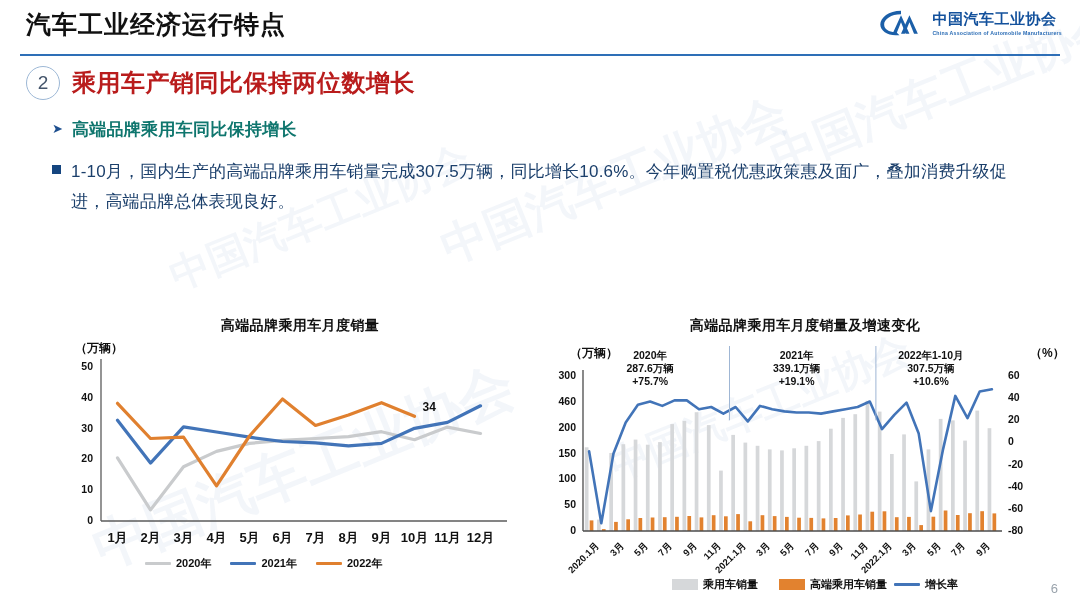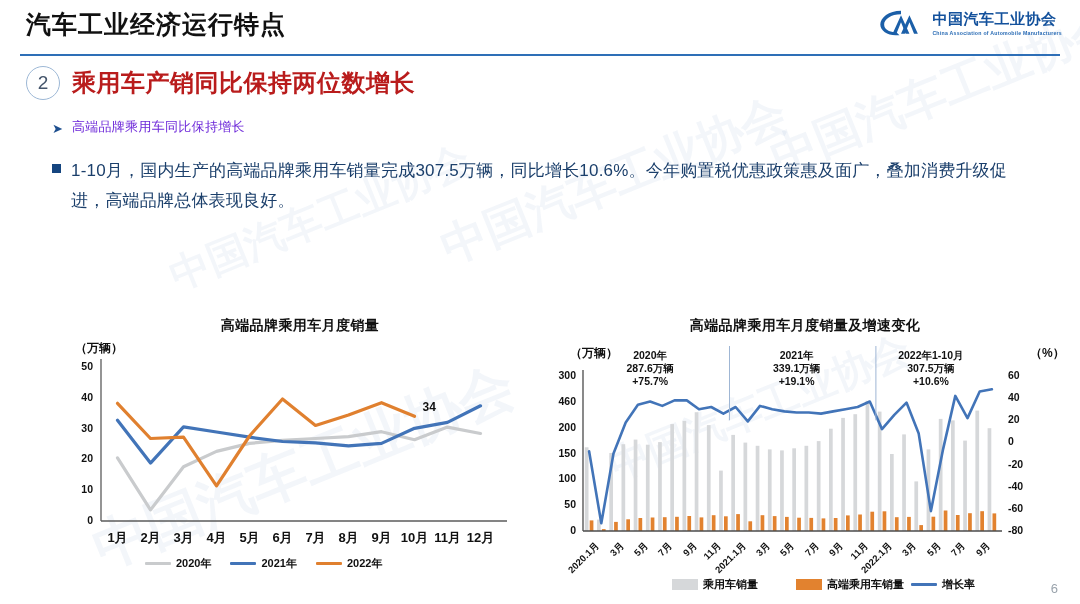--- a/index.html
+++ b/index.html
@@ -64,21 +64,21 @@
   }
 
   
   #bullets { position: absolute; left: 52px; top: 118px; width: 1000px; }
   .sub-head {
     display: flex; align-items: flex-start; gap: 9px;
     margin-bottom: 16px;
   }
   .arrow-ico { color: #1e4f8f; font-size: 13px; line-height: 22px; }
   .sub-head-text {
-    font-size: 13px; font-weight: 400; color: #6d28d9; letter-spacing: .3px;
+    font-size: 17px; font-weight: 700; color: #0f766e; letter-spacing: .3px;
   }
   .bullet {
     display: flex; align-items: flex-start; gap: 10px;
     margin-bottom: 13px;
   }
   .sq-ico {
     width: 9px; height: 9px; background: #15457f; margin-top: 8px; flex: none;
   }
   .bullet-text {
     font-size: 17px; color: #1b3f6b; line-height: 30px; letter-spacing: .2px;
@@ -331,21 +331,21 @@
 287.6万辆
 +75.7%</div>
       <div class="annot" style="left:741.6029411764706px; top:349px; width:110px;">2021年
 339.1万辆
 +19.1%</div>
       <div class="annot" style="left:875.8676470588235px; top:349px; width:110px;">2022年1-10月
 307.5万辆
 +10.6%</div>
     </div>
   <div class="legend-row" style="left:672px; top:577px;" id="right-legend">
-      <div class="legend-item" style="margin-right:31px;">
+      <div class="legend-item" style="margin-right:14px;">
         <span class="legend-swatch-box" style="background:#d6d8da;"></span>
         <span class="legend-lbl">乘用车销量</span>
       </div>
       <div class="legend-item" style="">
         <span class="legend-swatch-box" style="background:#e2822f;"></span>
         <span class="legend-lbl">高端乘用车销量</span>
       </div>
       <div class="legend-item" style="margin-right:14px;">
         <span class="legend-swatch-line" style="background:#4274b8;"></span>
         <span class="legend-lbl">增长率</span>

